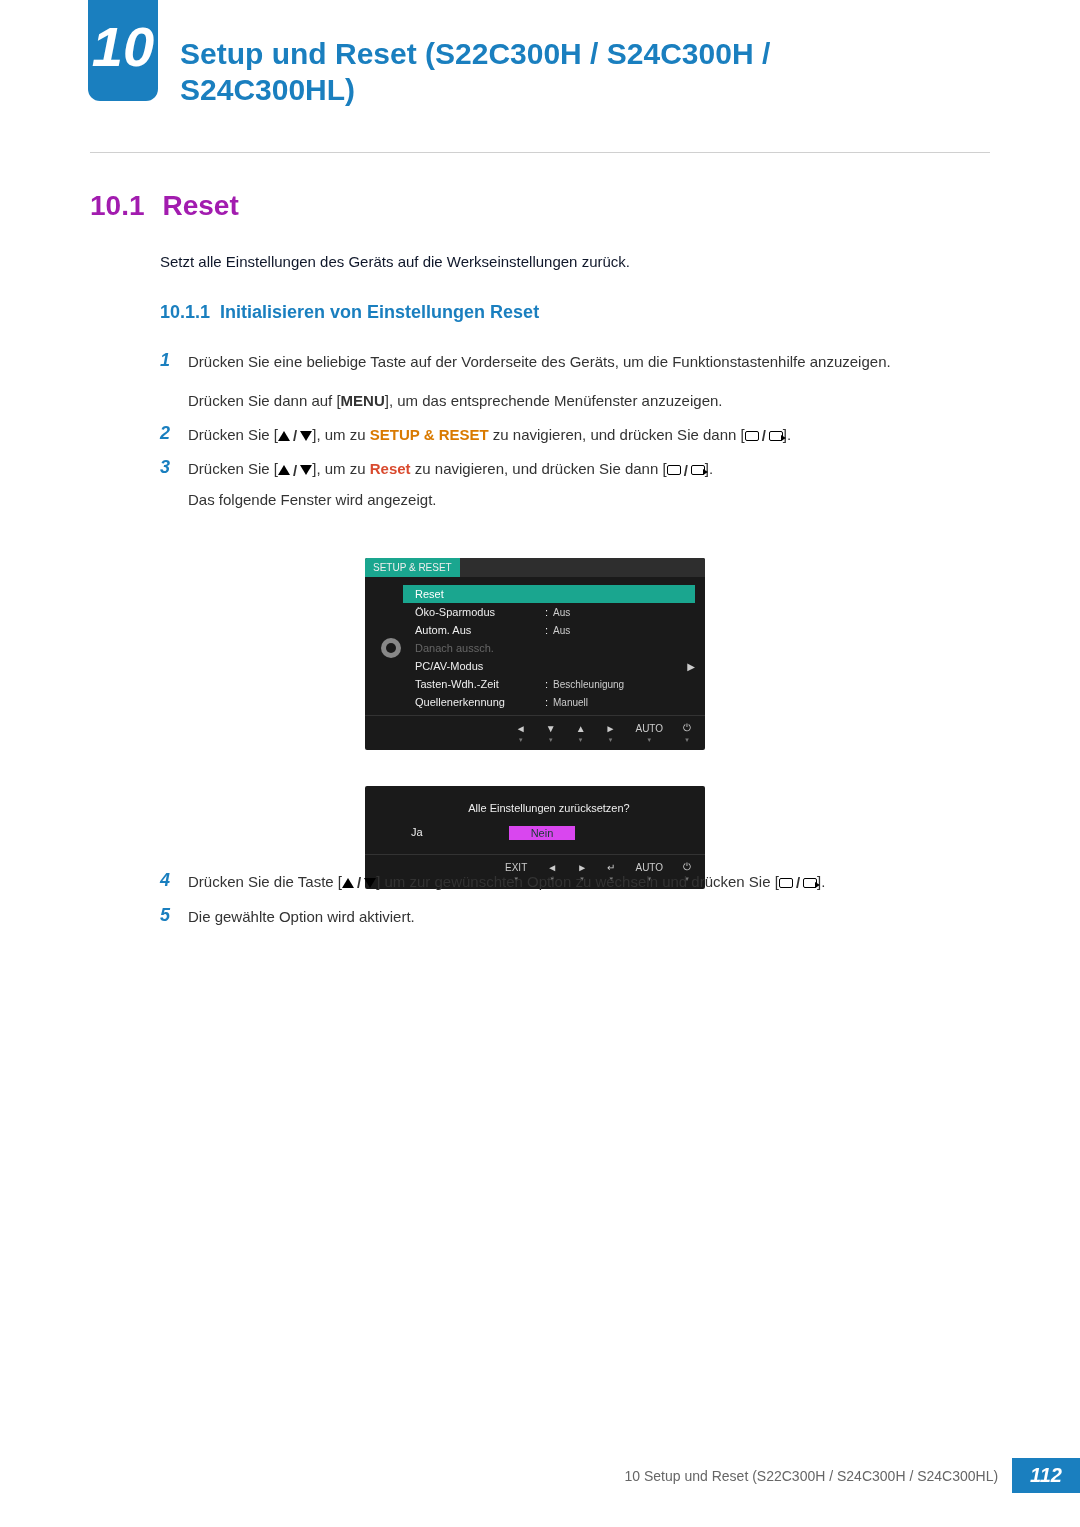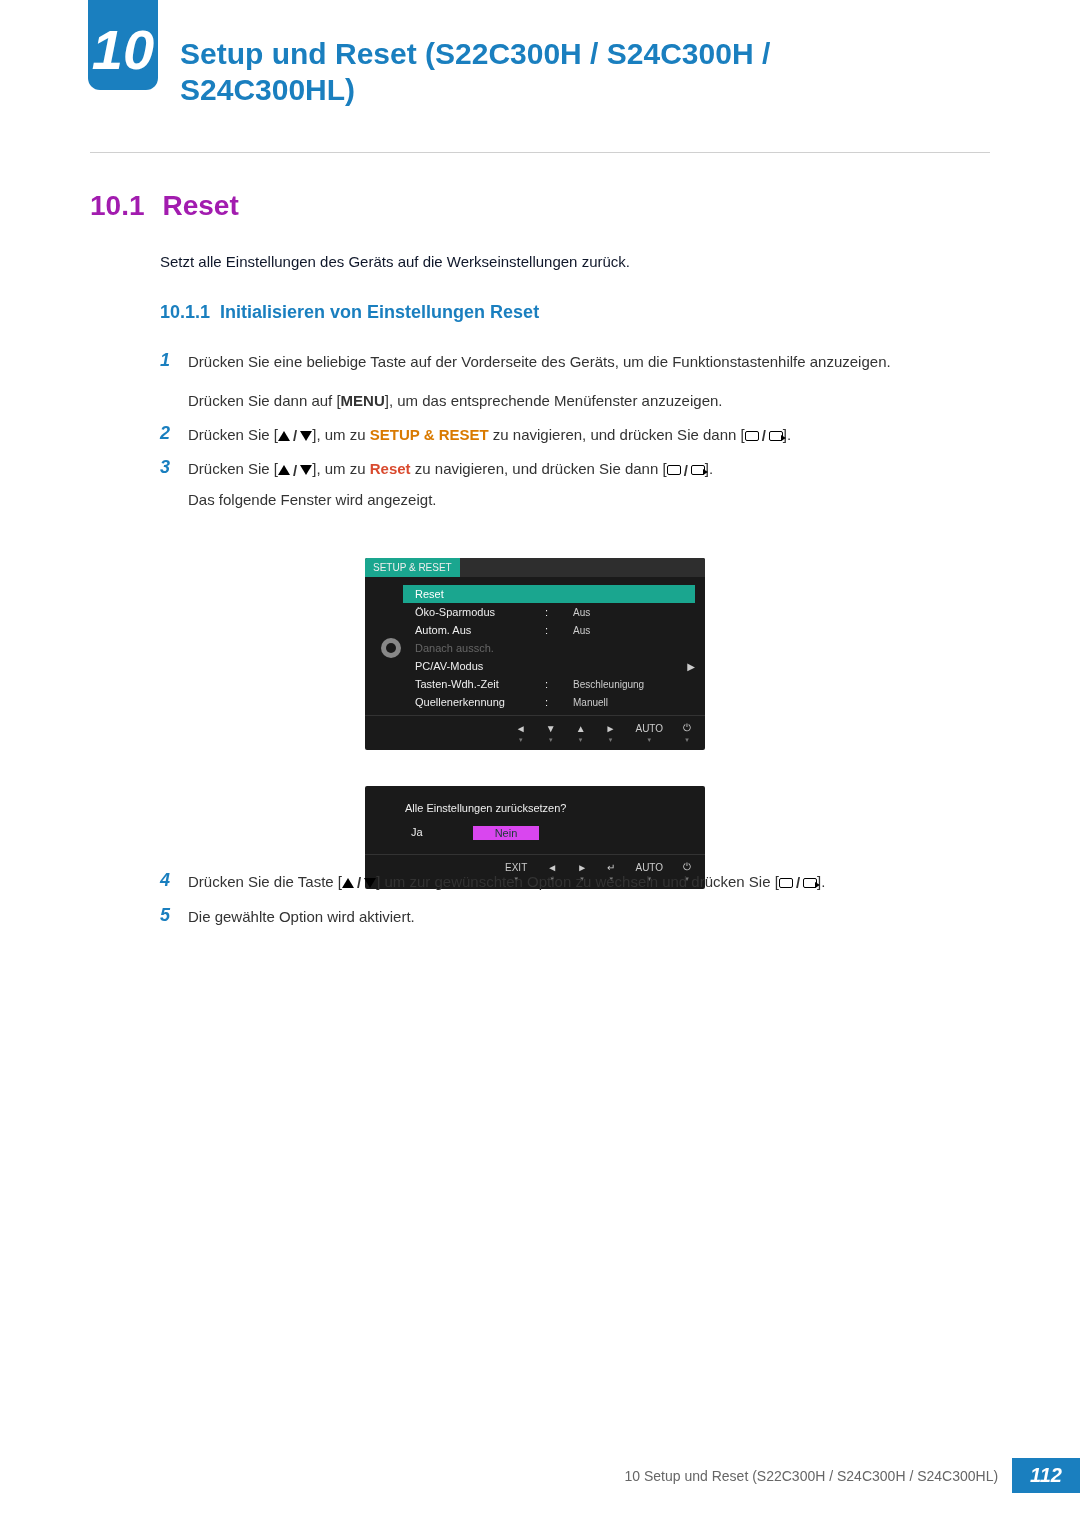--- a/index.html
+++ b/index.html
@@ -1,21 +1,21 @@
 <!DOCTYPE html>
 <html><head>
 <meta charset="utf-8">
 <style>
 * { box-sizing: border-box; margin: 0; padding: 0; }
 body { width: 1080px; height: 1527px; background: #fff; font-family: Arial, Helvetica, sans-serif; color: #333; position: relative; }
 
 .page { padding: 30px 80px 0 80px; }
 
 
-.chapter-badge { position: absolute; left: 88px; top: 0; width: 70px; height: 90px; background: #1a7fbf; border-bottom-left-radius: 12px; border-bottom-right-radius: 12px; display: flex; align-items: flex-end; justify-content: center; padding-bottom: 8px; }
+.chapter-badge { position: absolute; left: 88px; top: 0; width: 70px; height: 101px; background: #1a7fbf; border-bottom-left-radius: 12px; border-bottom-right-radius: 12px; display: flex; align-items: flex-end; justify-content: center; padding-bottom: 22px; }
 .chapter-num { color: #fff; font-size: 56px; font-weight: bold; font-style: italic; }
 
 .chapter-title { position: absolute; left: 180px; top: 36px; font-size: 30px; font-weight: bold; color: #1a7fbf; line-height: 1.2; max-width: 760px; }
 
 .rule { position: absolute; top: 152px; left: 90px; right: 90px; border-top: 1px solid #d0d0d0; }
 
 .section-heading { position: absolute; top: 190px; left: 90px; font-size: 28px; font-weight: bold; color: #a21caf; }
 .section-heading .num { margin-right: 18px; }
 
 .intro-text { position: absolute; top: 253px; left: 160px; font-size: 15px; color: #0f172a; }
@@ -50,32 +50,32 @@
 .menu-body { display:flex; padding: 8px 10px 4px 8px; }
 .gear-col { width:36px; display:flex; align-items:center; justify-content:center; }
 .gear { width:20px; height:20px; background:#888; border-radius:50%; position:relative; }
 .gear::after{ content:""; position:absolute; inset:5px; background:#1a1a1a; border-radius:50%; }
 .menu-items { flex:1; }
 .menu-row { display:flex; padding:3px 0 3px 6px; align-items:center; }
 .menu-row.sel { background:#1aa68f; color:#fff; margin-left:-6px; padding-left:12px; }
 .menu-row.dis { color:#666; }
 .menu-label { flex: 0 0 130px; }
 .menu-colon { width: 8px; }
-.menu-val { flex:1; color:#ccc; font-size:10px;margin-left:20px; }
+.menu-val { flex:1; color:#ccc; font-size:10px; }
 .menu-row .arrow-right { margin-left:auto; font-size:10px; color:#ccc; }
 .menu-nav { border-top:1px solid #333; display:flex; justify-content:flex-end; gap:20px; padding:6px 14px; font-size:9px; color:#ccc; align-items:center; }
 .menu-nav .nbtn { display:flex; flex-direction:column; align-items:center; gap:2px; }
 .nbtn .top-ic { font-size:10px; }
 .nbtn .bot-ic { font-size:7px; color:#777; }
 
 
 .confirm-scr { background:#1a1a1a; width:340px; margin-top:36px; font-size:11px; color:#eee; border-radius:2px; overflow:hidden; }
-.confirm-body { padding: 16px 12px 14px 40px; }
+.confirm-body { padding: 16px 12px 14px 40px; text-align: center; }
 .confirm-q { font-size:11px; margin-bottom:12px; }
-.confirm-opts { display:flex; gap:50px; padding-left:6px; }
+.confirm-opts { display:flex; gap:86px; padding-left:6px; }
 .opt-sel { background:#d946ef; padding:1px 22px; color:#1a3a33; }
 
 .steps-lower { position: absolute; top: 870px; left: 160px; right: 100px; }
 
 .footer-bar { position:absolute; bottom:34px; right:0; display:flex; align-items:center;margin-left:24px; }
 .footer-text { font-size:14px; color:#666; padding-right:14px; }
 .page-num-box { background:#1a7fbf; color:#fff; font-size:20px; font-weight:bold; font-style:italic; padding:6px 18px 6px 18px; }
 </style>
 </head>
 <body>

